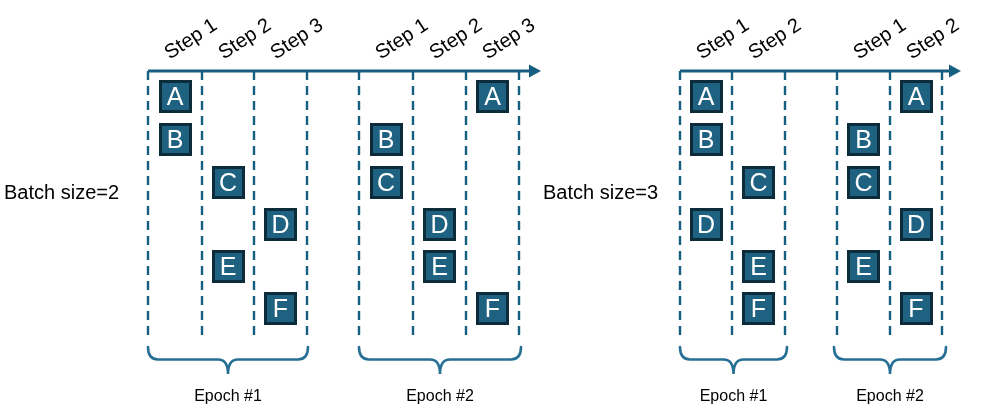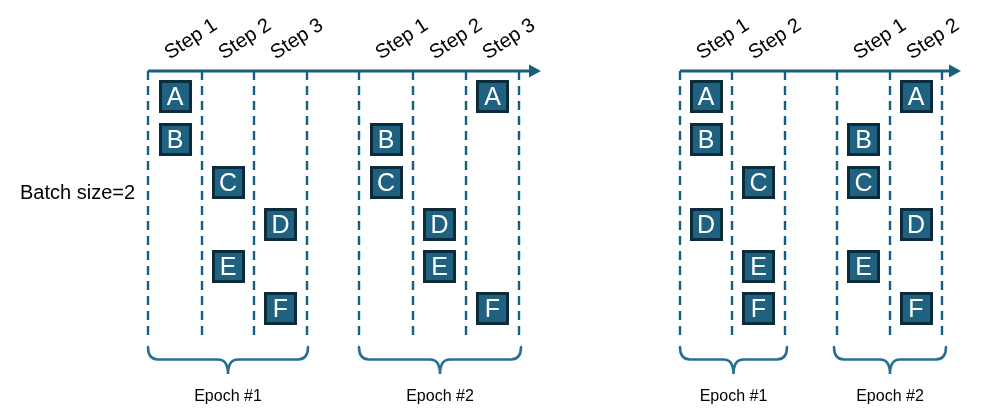--- a/index.html
+++ b/index.html
@@ -64,41 +64,42 @@
       <polygon points="961,71 949,64.5 949,77.5" style="fill:var(--line)"></polygon>
       <line x1="680" y1="71" x2="680" y2="340" stroke-width="2.4" stroke-dasharray="9 6" style="stroke:var(--line)"></line>
       <line x1="732" y1="71" x2="732" y2="340" stroke-width="2.4" stroke-dasharray="9 6" style="stroke:var(--line)"></line>
       <line x1="785" y1="71" x2="785" y2="340" stroke-width="2.4" stroke-dasharray="9 6" style="stroke:var(--line)"></line>
       <line x1="837" y1="71" x2="837" y2="340" stroke-width="2.4" stroke-dasharray="9 6" style="stroke:var(--line)"></line>
       <line x1="890" y1="71" x2="890" y2="340" stroke-width="2.4" stroke-dasharray="9 6" style="stroke:var(--line)"></line>
       <line x1="942" y1="71" x2="942" y2="340" stroke-width="2.4" stroke-dasharray="9 6" style="stroke:var(--line)"></line>
       <path d="M 680 347 Q 680 359.5 690 359.5 L 723.5 359.5 Q 733.5 359.5 733.5 374 Q 733.5 359.5 743.5 359.5 L 777 359.5 Q 787 359.5 787 347" fill="none" stroke-width="2.6" stroke-linecap="round" style="stroke:var(--brace)"></path>
       <path d="M 834 347 Q 834 359.5 844 359.5 L 880 359.5 Q 890 359.5 890 374 Q 890 359.5 900 359.5 L 936 359.5 Q 946 359.5 946 347" fill="none" stroke-width="2.6" stroke-linecap="round" style="stroke:var(--brace)"></path>
     </svg>
-<div class="batch-label" style="left: 20px; top: 181px;">Batch size=2</div>
+<div class="batch-label" style="left: 4px; top: 181px;">Batch size=2</div>
     <div class="epoch-label" style="left: 228px; top: 385px;">Epoch #1</div>
     <div class="step-label" style="left: 172px; top: 42px;">Step 1</div>
     <div class="item-box" style="left: 158.5px; top: 80px;">A</div>
     <div class="item-box" style="left: 158.5px; top: 123px;">B</div>
     <div class="step-label" style="left: 226px; top: 42px;">Step 2</div>
     <div class="item-box" style="left: 211.5px; top: 166px;">C</div>
     <div class="item-box" style="left: 211.5px; top: 250px;">E</div>
     <div class="step-label" style="left: 278px; top: 42px;">Step 3</div>
     <div class="item-box" style="left: 264px; top: 208px;">D</div>
     <div class="item-box" style="left: 264px; top: 292px;">F</div>
     <div class="epoch-label" style="left: 440px; top: 385px;">Epoch #2</div>
     <div class="step-label" style="left: 383px; top: 42px;">Step 1</div>
     <div class="item-box" style="left: 369.5px; top: 123px;">B</div>
     <div class="item-box" style="left: 369.5px; top: 166px;">C</div>
     <div class="step-label" style="left: 437px; top: 42px;">Step 2</div>
     <div class="item-box" style="left: 423px; top: 208px;">D</div>
     <div class="item-box" style="left: 423px; top: 250px;">E</div>
     <div class="step-label" style="left: 490px; top: 42px;">Step 3</div>
     <div class="item-box" style="left: 476px; top: 80px;">A</div>
     <div class="item-box" style="left: 476px; top: 292px;">F</div>
+    <div class="batch-label" style="left: 543px; top: 181px;">Batch size=3</div>
     <div class="epoch-label" style="left: 733.5px; top: 385px;">Epoch #1</div>
     <div class="step-label" style="left: 704px; top: 42px;">Step 1</div>
     <div class="item-box" style="left: 689.5px; top: 80px;">A</div>
     <div class="item-box" style="left: 689.5px; top: 123px;">B</div>
     <div class="item-box" style="left: 689.5px; top: 208px;">D</div>
     <div class="step-label" style="left: 756px; top: 42px;">Step 2</div>
     <div class="item-box" style="left: 742px; top: 166px;">C</div>
     <div class="item-box" style="left: 742px; top: 250px;">E</div>
     <div class="item-box" style="left: 742px; top: 292px;">F</div>
     <div class="epoch-label" style="left: 890px; top: 385px;">Epoch #2</div>

